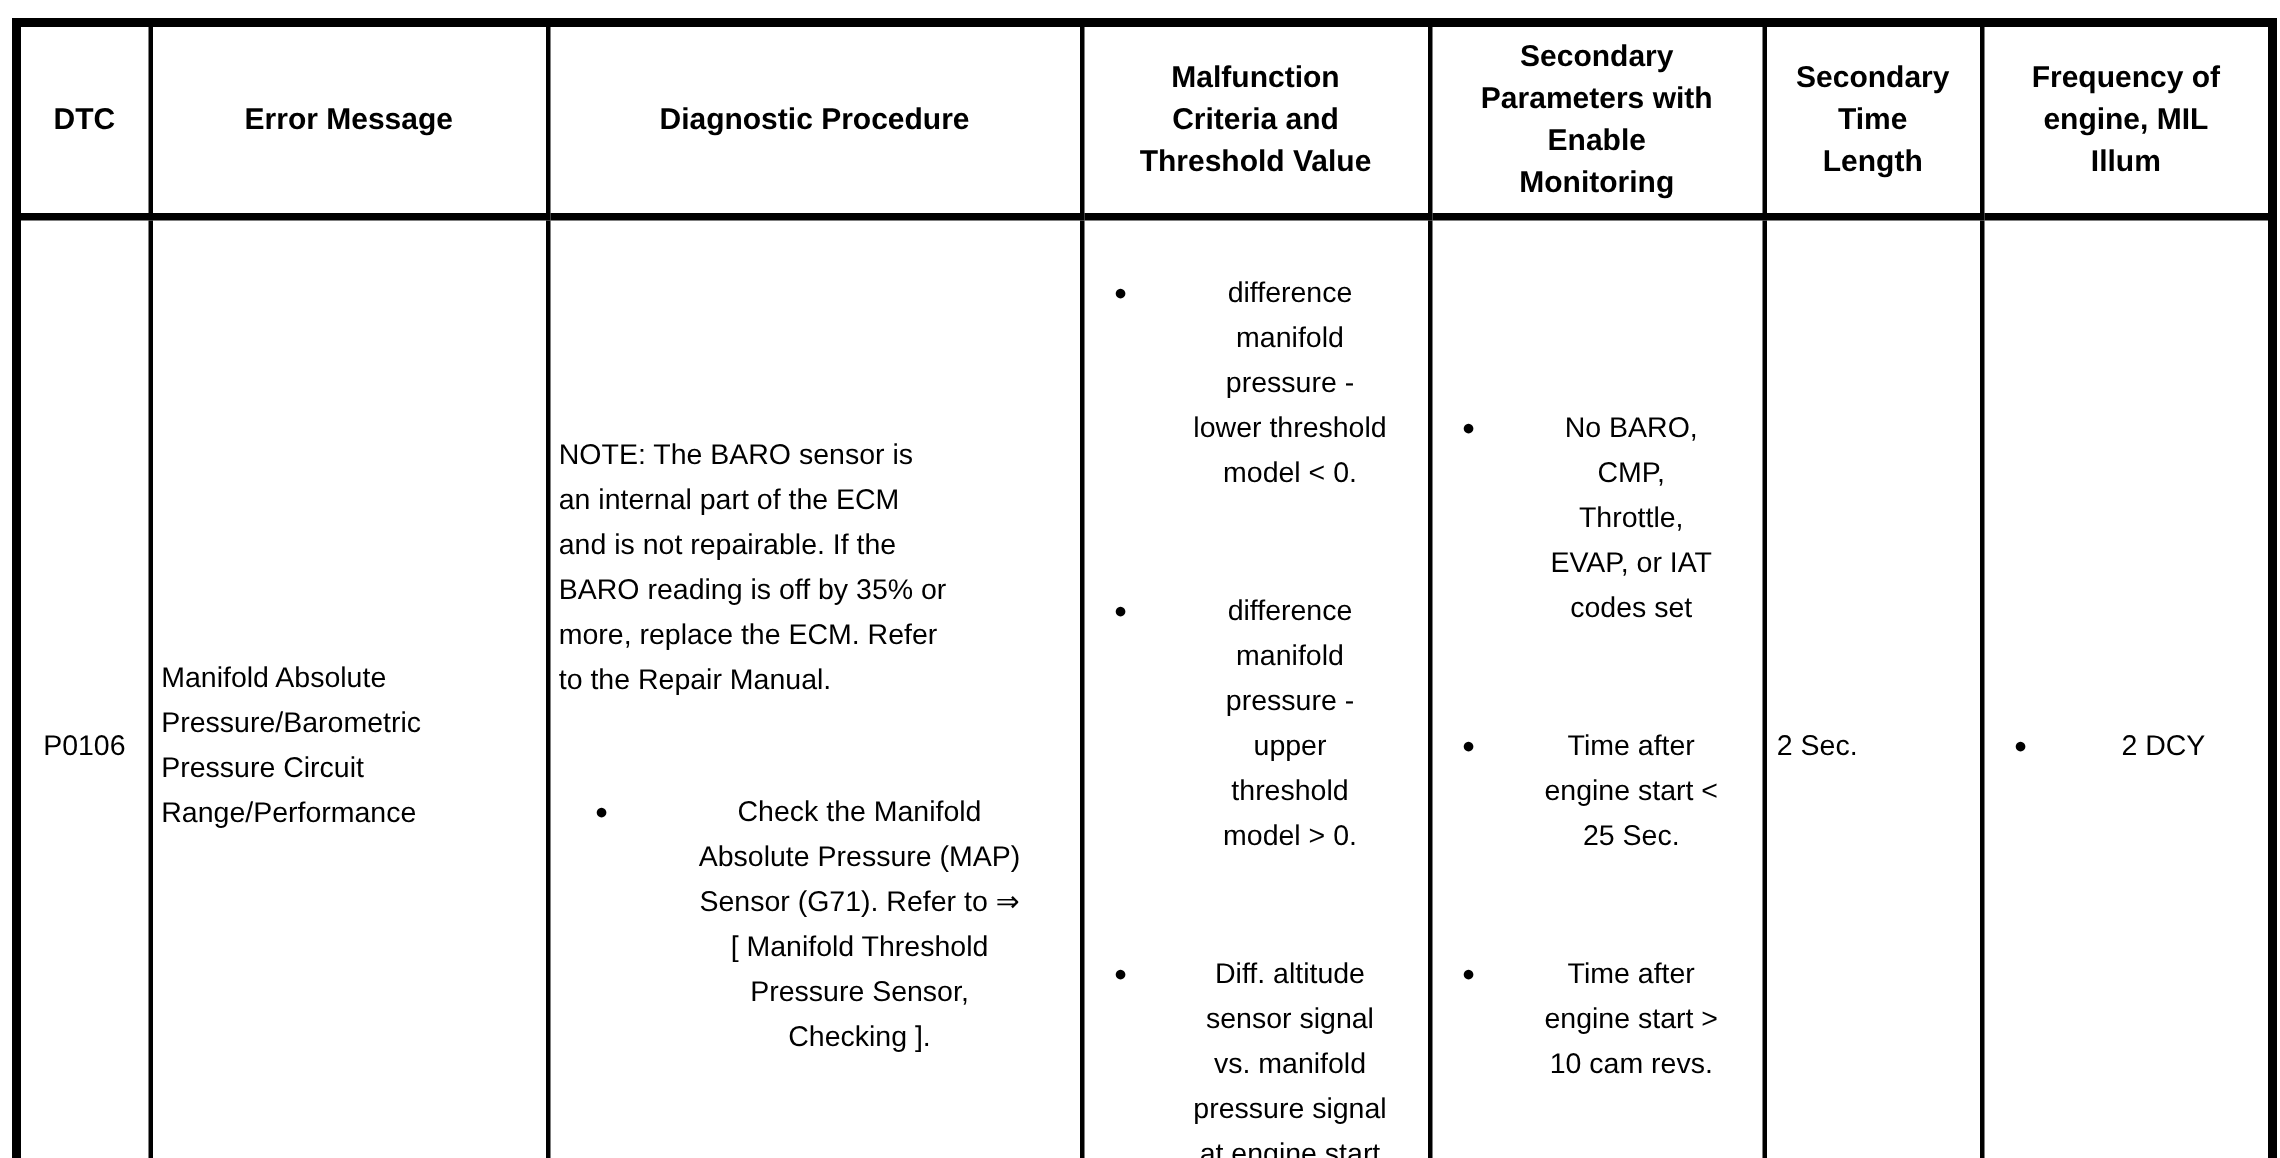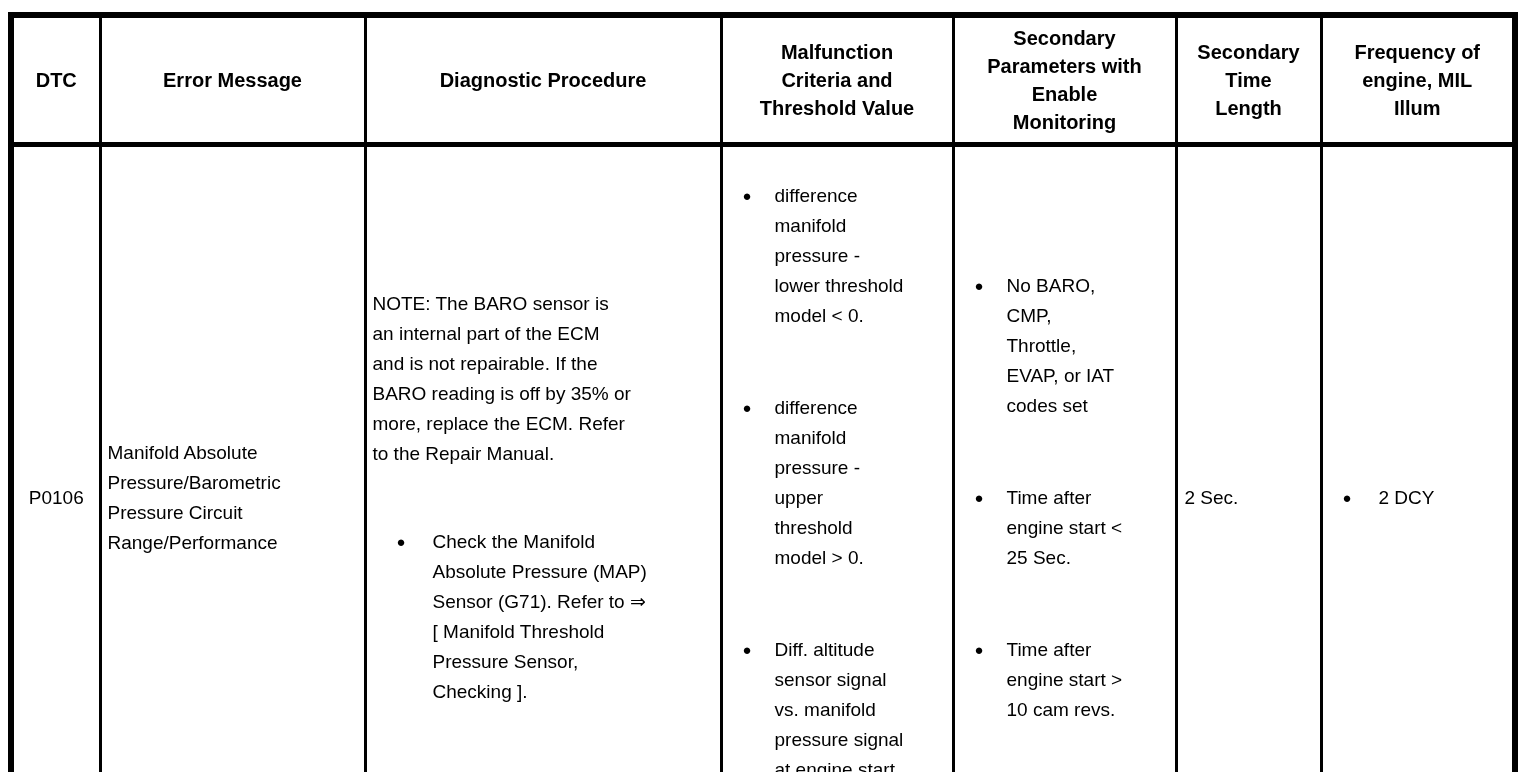--- a/index.html
+++ b/index.html
@@ -68,20 +68,21 @@
   .bullet-item + .bullet-item { margin-top: 32px; }
   .bullet-glyph {
     flex: 0 0 32px;
     font-size: 15px;
     line-height: 30px;
     white-space: normal;
   }
   .bullet-text {
     flex: 1 1 auto;
     white-space: pre-line;
+    text-align: center;
   }
   td.cell-diagnostic .bullet-item { padding-left: 24px; margin-top: 28px; }
   td.cell-diagnostic .bullet-glyph { flex: 0 0 36px; }
   td.cell-frequency .bullet-glyph { flex: 0 0 36px; }
   .note-block { white-space: pre-line; }
 </style>
 </head>
 <body>
 
 <table class="dtc-table">

